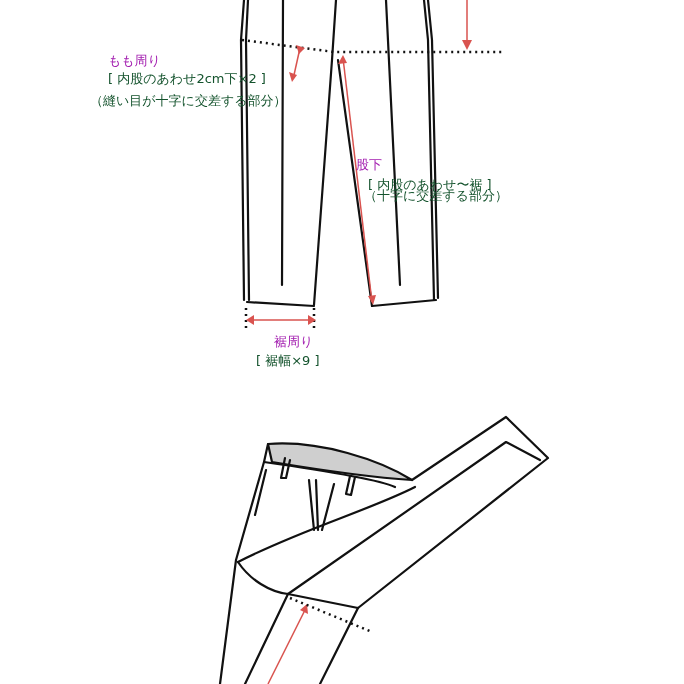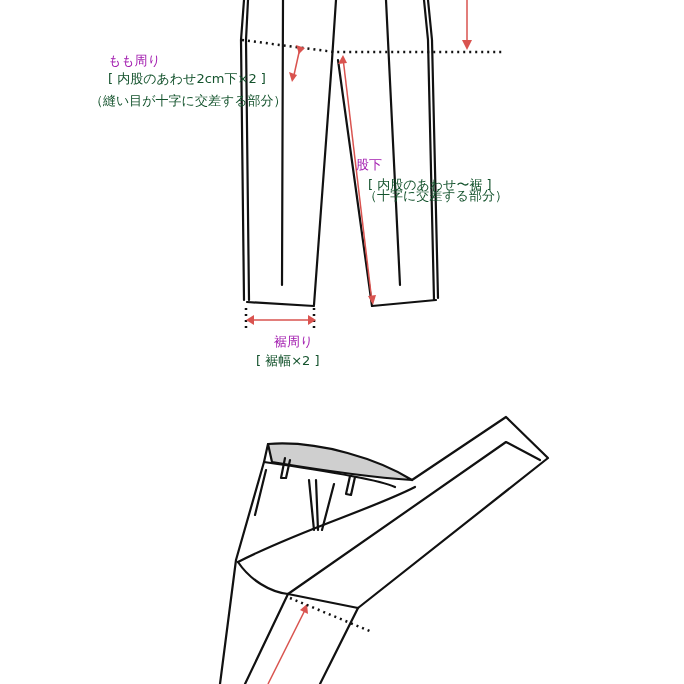--- a/index.html
+++ b/index.html
@@ -96,13 +96,13 @@
 
 <div class="label red" style="left:108px; top:52px;">もも周り</div>
 <div class="label" style="left:108px; top:70px;">[ 内股のあわせ2cm下×2 ]</div>
 <div class="label" style="left:90px; top:92px;">（縫い目が十字に交差する部分）</div>
 
 <div class="label red" style="left:356px; top:156px;">股下</div>
 <div class="label" style="left:368px; top:176px;">[ 内股のあわせ〜裾 ]</div>
 <div class="label" style="left:364px; top:187px;">（十字に交差する部分）</div>
 
 <div class="label red" style="left:274px; top:333px;">裾周り</div>
-<div class="label" style="left:256px; top:352px;">[ 裾幅×2 ]</div>
+<div class="label" style="left:256px; top:352px;">[ 裾幅×9 ]</div>
 
 </body></html>

